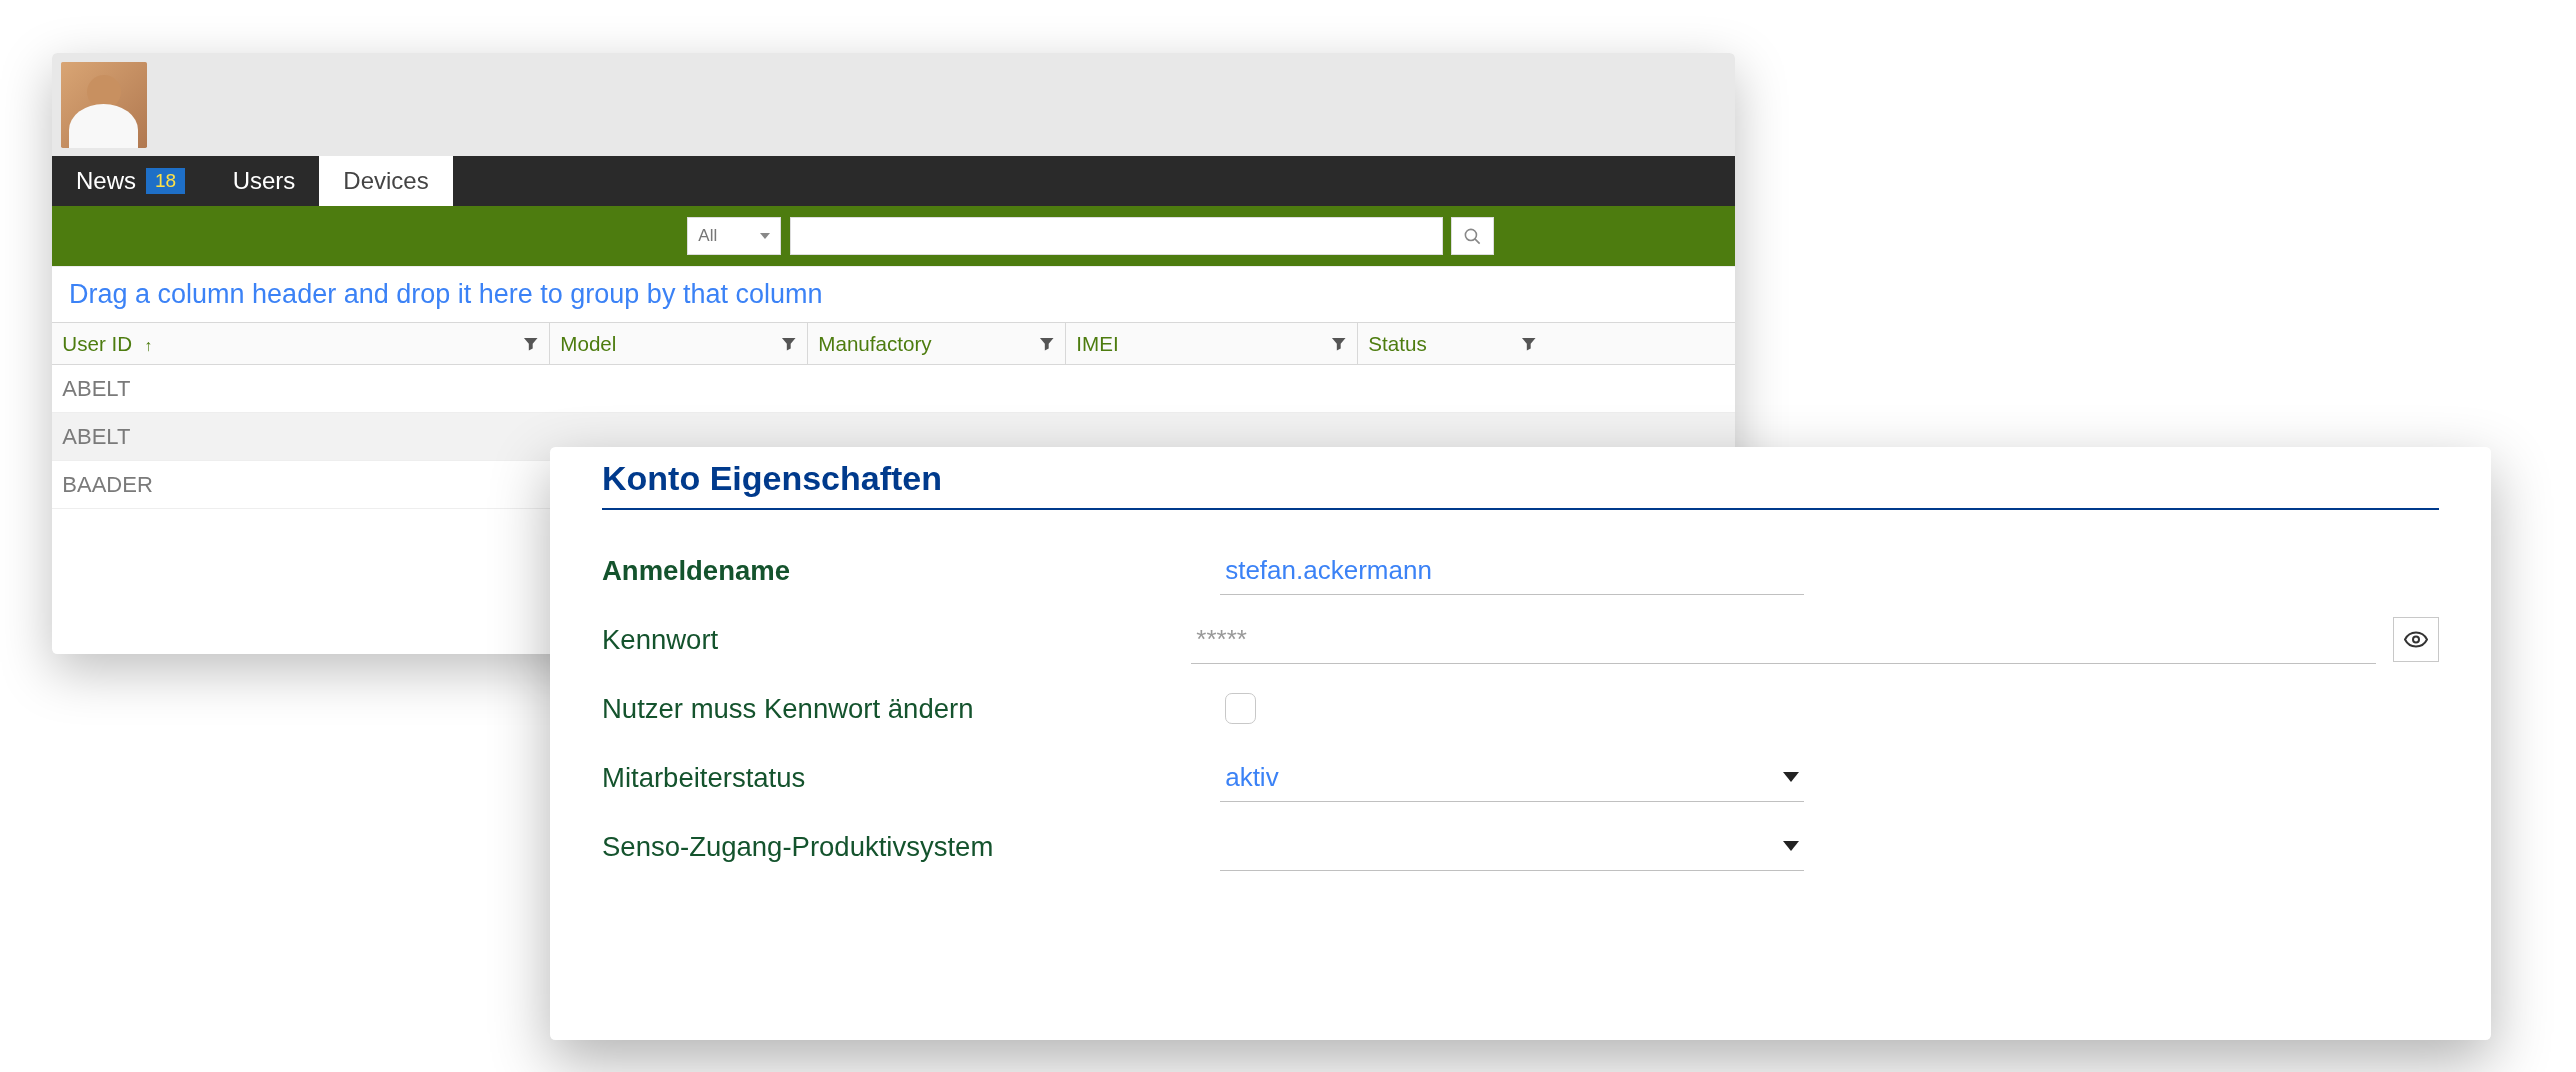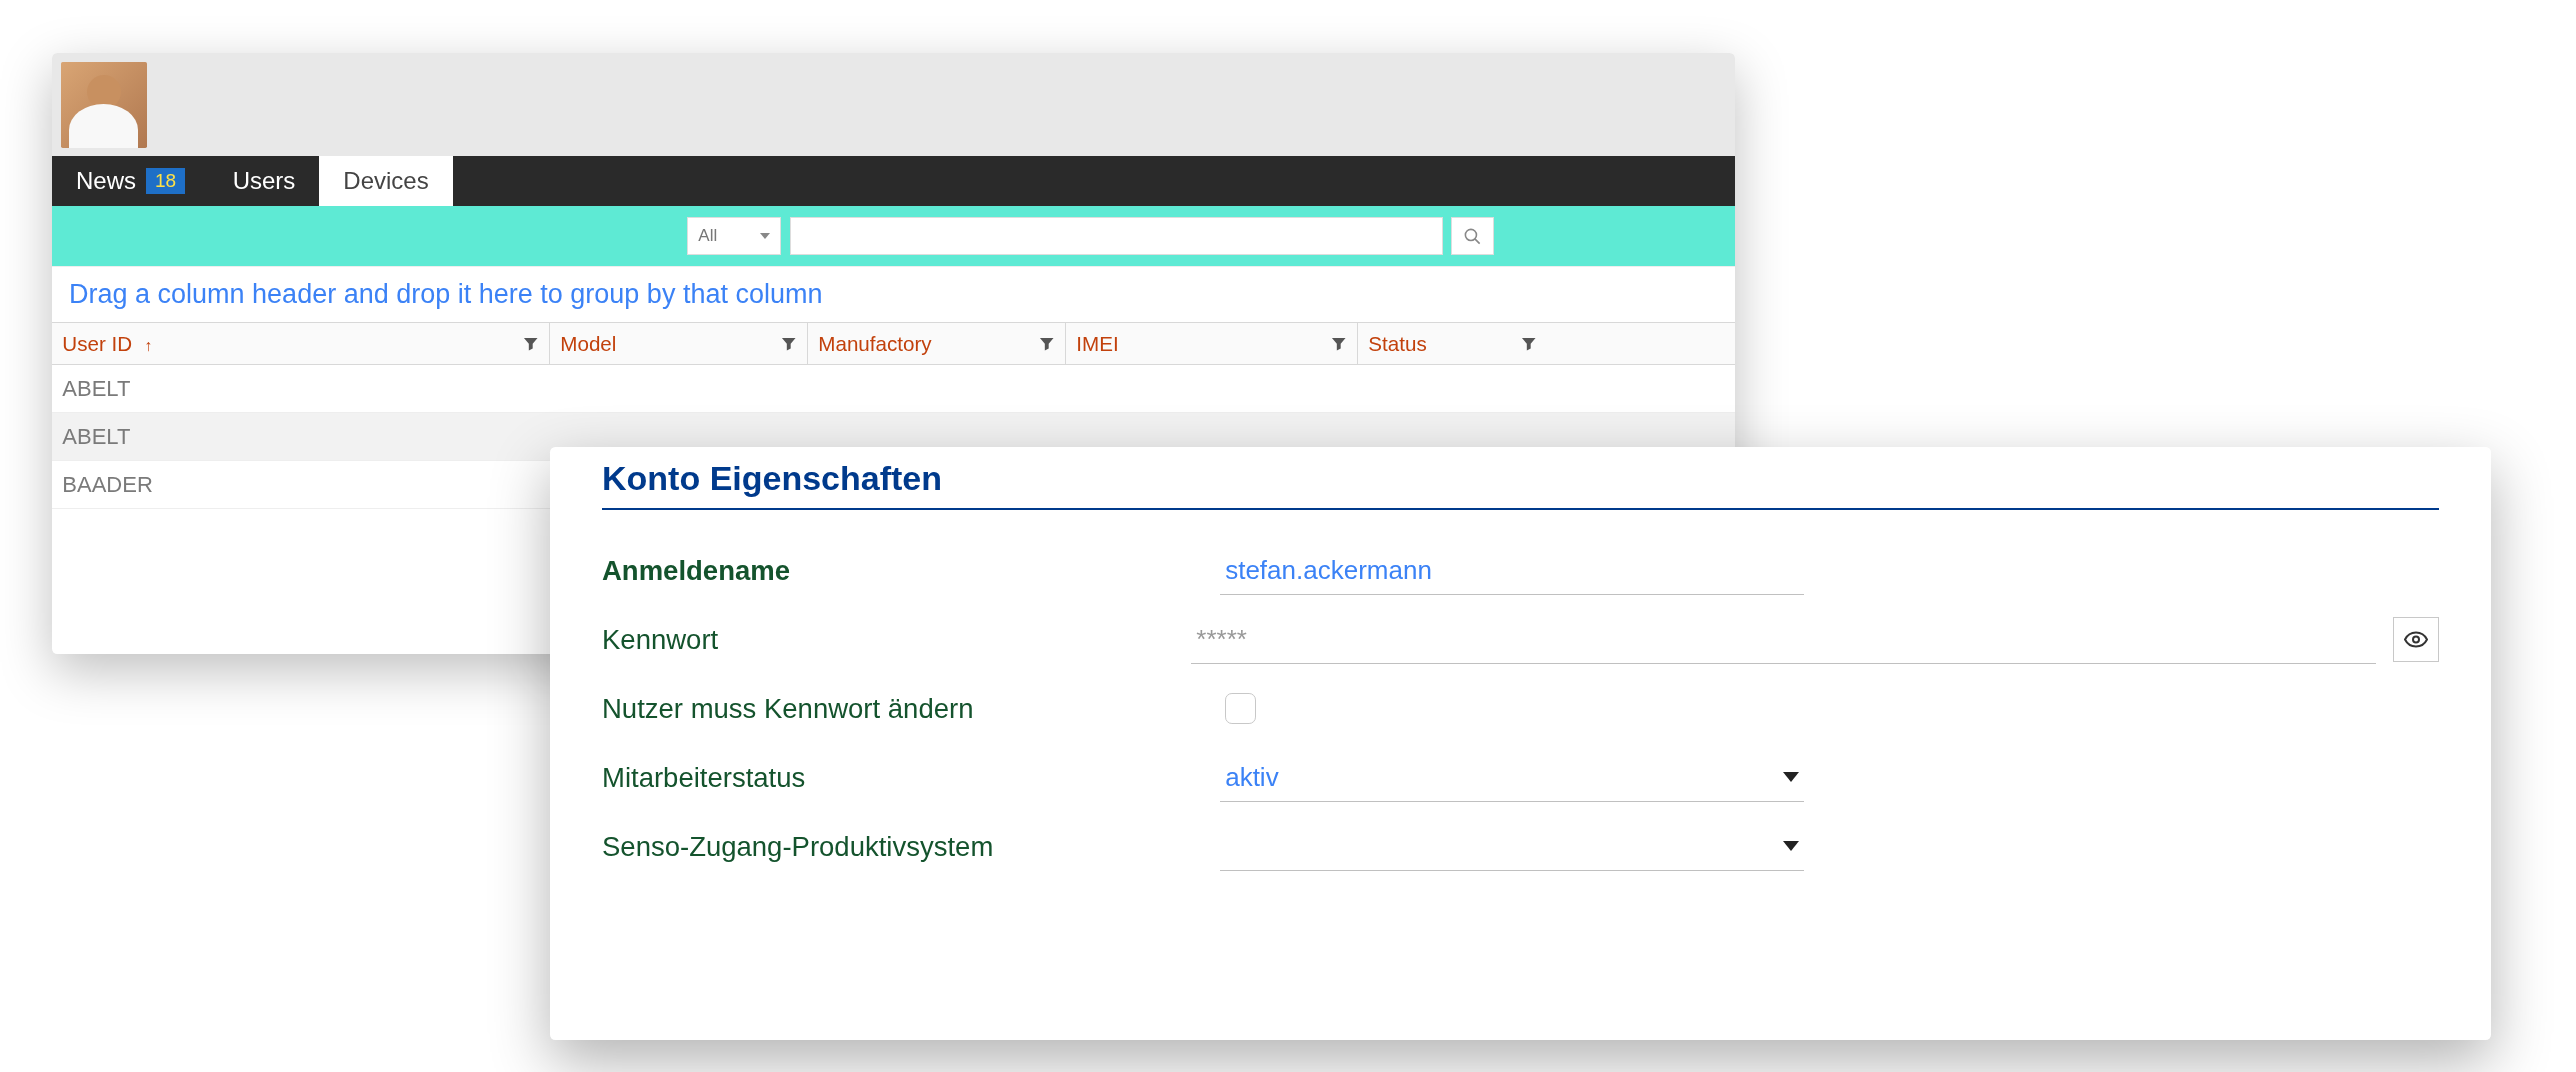--- a/index.html
+++ b/index.html
@@ -85,21 +85,21 @@
     .badge {
       background: #1e6fc7;
       color: #fde047;
       padding: 1.7px 8.6px;
       font-size: 19px;
       font-weight: 500;
     }
     
     .filter-row {
       height: 60px;
-      background: #5eead4;
+      background: #4d7c0f;
       display: flex;
       align-items: center;
       padding: 0 17px;
       gap: 8.6px;
       padding-left: 635px;
     }
     .dropdown {
       height: 38px;
       min-width: 94px;
       border: 0.9px solid #ddd;
@@ -144,21 +144,21 @@
       height: 43px;
       background: #fafafa;
     }
     .col-header {
       display: flex;
       align-items: center;
       justify-content: space-between;
       padding: 0 10.3px;
       border-right: 0.9px solid #d8d8d8;
       font-size: 20.6px;
-      color: #c2410c;
+      color: #4d7c0f;
     }
     .col-userid { width: 498px; }
     .col-model { width: 258px; }
     .col-manuf { width: 258px; }
     .col-imei  { width: 292px; }
     .col-status { width: 189px; border-right: none; }
     
     .sort-icon {
       font-size: 15.5px;
       margin-left: 6.9px;

